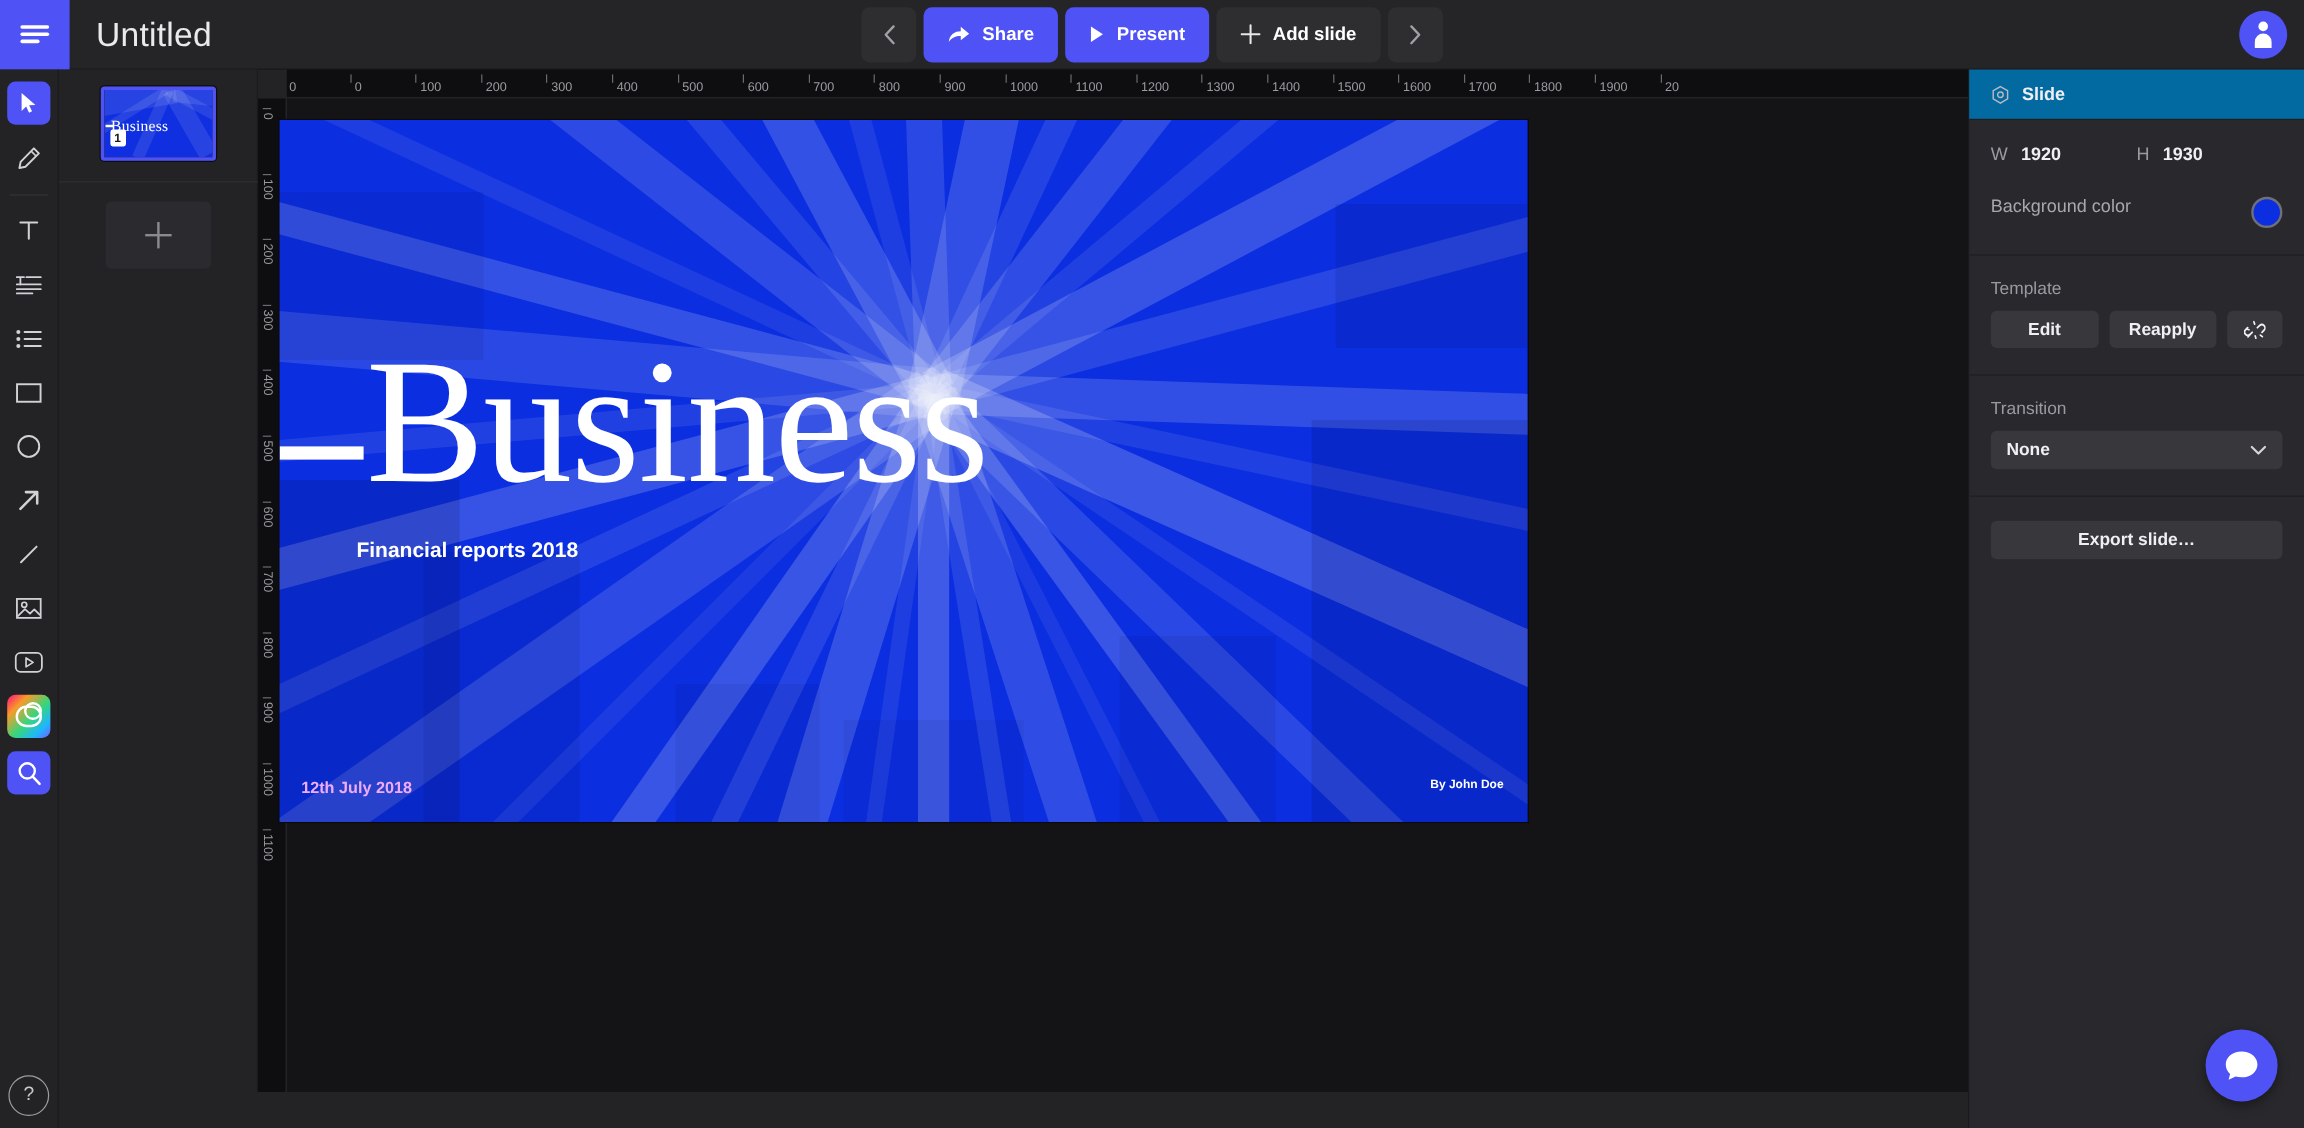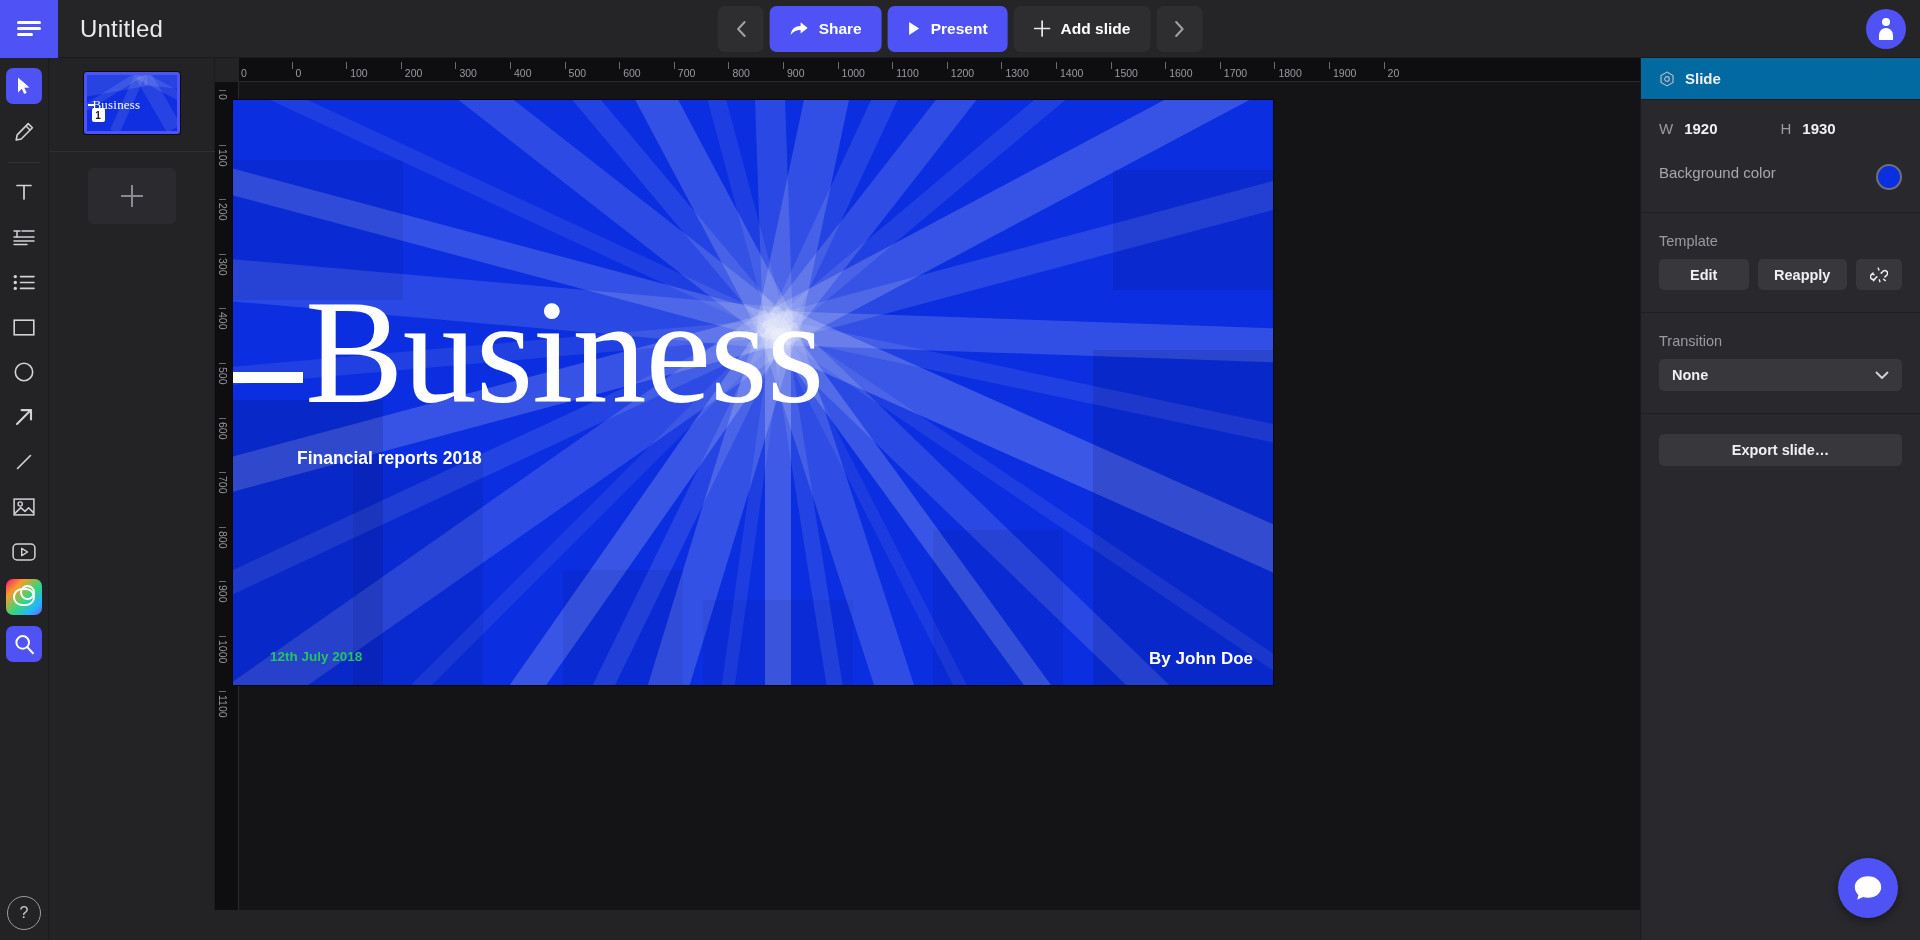--- a/index.html
+++ b/index.html
@@ -19,21 +19,21 @@
     border-bottom:1px solid #1b1b1d;
   }
   .hamburger-btn{
     width:58px; height:58px; background:#4f52f5;
     display:flex; align-items:center; justify-content:center;
     cursor:pointer; flex:0 0 58px;
   }
   .hamburger-btn .bar{ display:block; height:3px; border-radius:2px; background:#fff; margin:3px 0;}
   .hamburger-btn .b1{width:24px;} .hamburger-btn .b2{width:24px;} .hamburger-btn .b3{width:16px;}
   .doc-title{
-    margin-left:22px; font-size:24px; color:#eaeaec; letter-spacing:.2px;
+    margin-left:22px; font-size:28px; color:#eaeaec; letter-spacing:.2px;
   }
   .tb-center{
     position:absolute; left:50%; transform:translateX(-50%);
     display:flex; align-items:center; gap:6px; height:46px;
   }
   .tb-btn{
     height:46px; border-radius:7px; display:flex; align-items:center;
     justify-content:center; gap:10px; padding:0 20px; cursor:pointer;
     font-size:15.5px; font-weight:bold; color:#fff; background:#2e2e31;
     border:none; white-space:nowrap;
@@ -147,24 +147,24 @@
   }
   .slide-title{
     position:absolute; left:72px; top:178px;
     font-family:"Liberation Serif", serif; font-size:148px; line-height:1;
     color:#fff; letter-spacing:-1px;
   }
   .slide-sub{
     position:absolute; left:64px; top:348px; font-size:17.5px; font-weight:bold; color:#fff;
   }
   .slide-date{
-    position:absolute; left:18px; top:549px; font-size:13.5px; font-weight:bold; color:#22c55e;margin-left:19px;
+    position:absolute; left:18px; top:549px; font-size:13.5px; font-weight:bold; color:#f0abfc;
   }
   .slide-author{
-    position:absolute; right:20px; top:549px; font-size:17px; font-weight:bold; color:#fff;
+    position:absolute; right:20px; top:549px; font-size:10px; font-weight:bold; color:#fff;
   }
 
   
   .bottombar{
     position:absolute; left:49px; top:910px; width:1591px; height:30px;
     background:#232326; border-top:1px solid #1b1b1d;
     display:flex; align-items:center;
   }
   .show-notes{ margin-left:13px; font-size:14px; font-weight:bold; color:#e2e2e6; cursor:pointer;}
   .zoomctrl{

